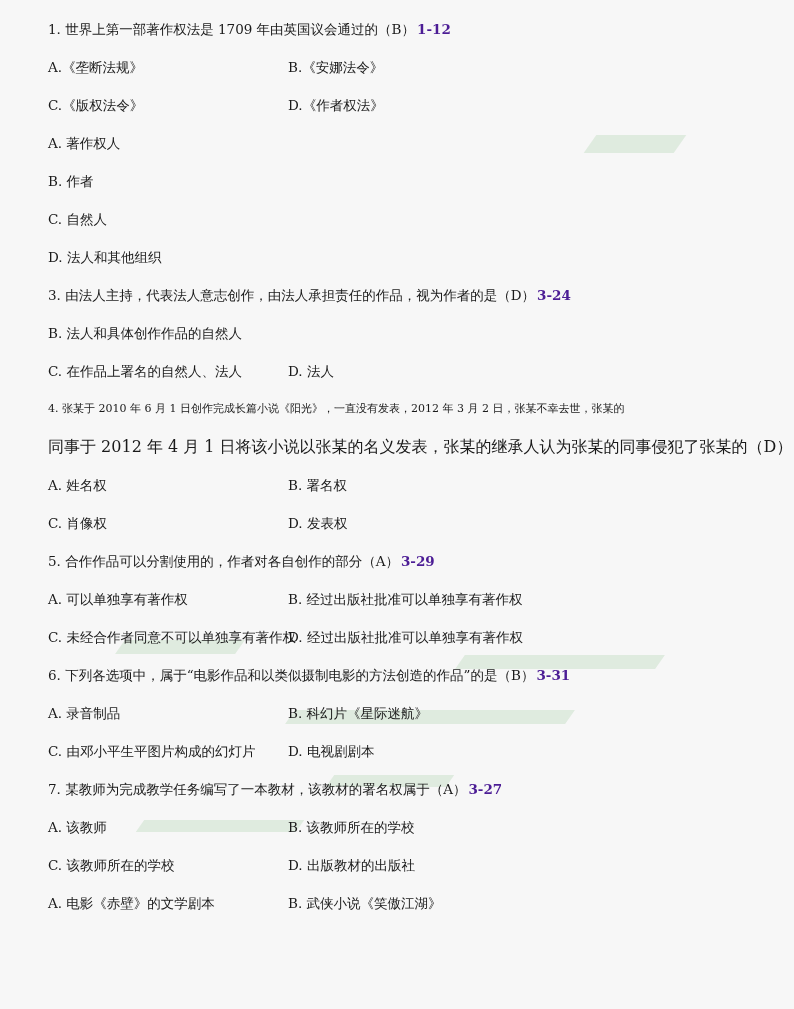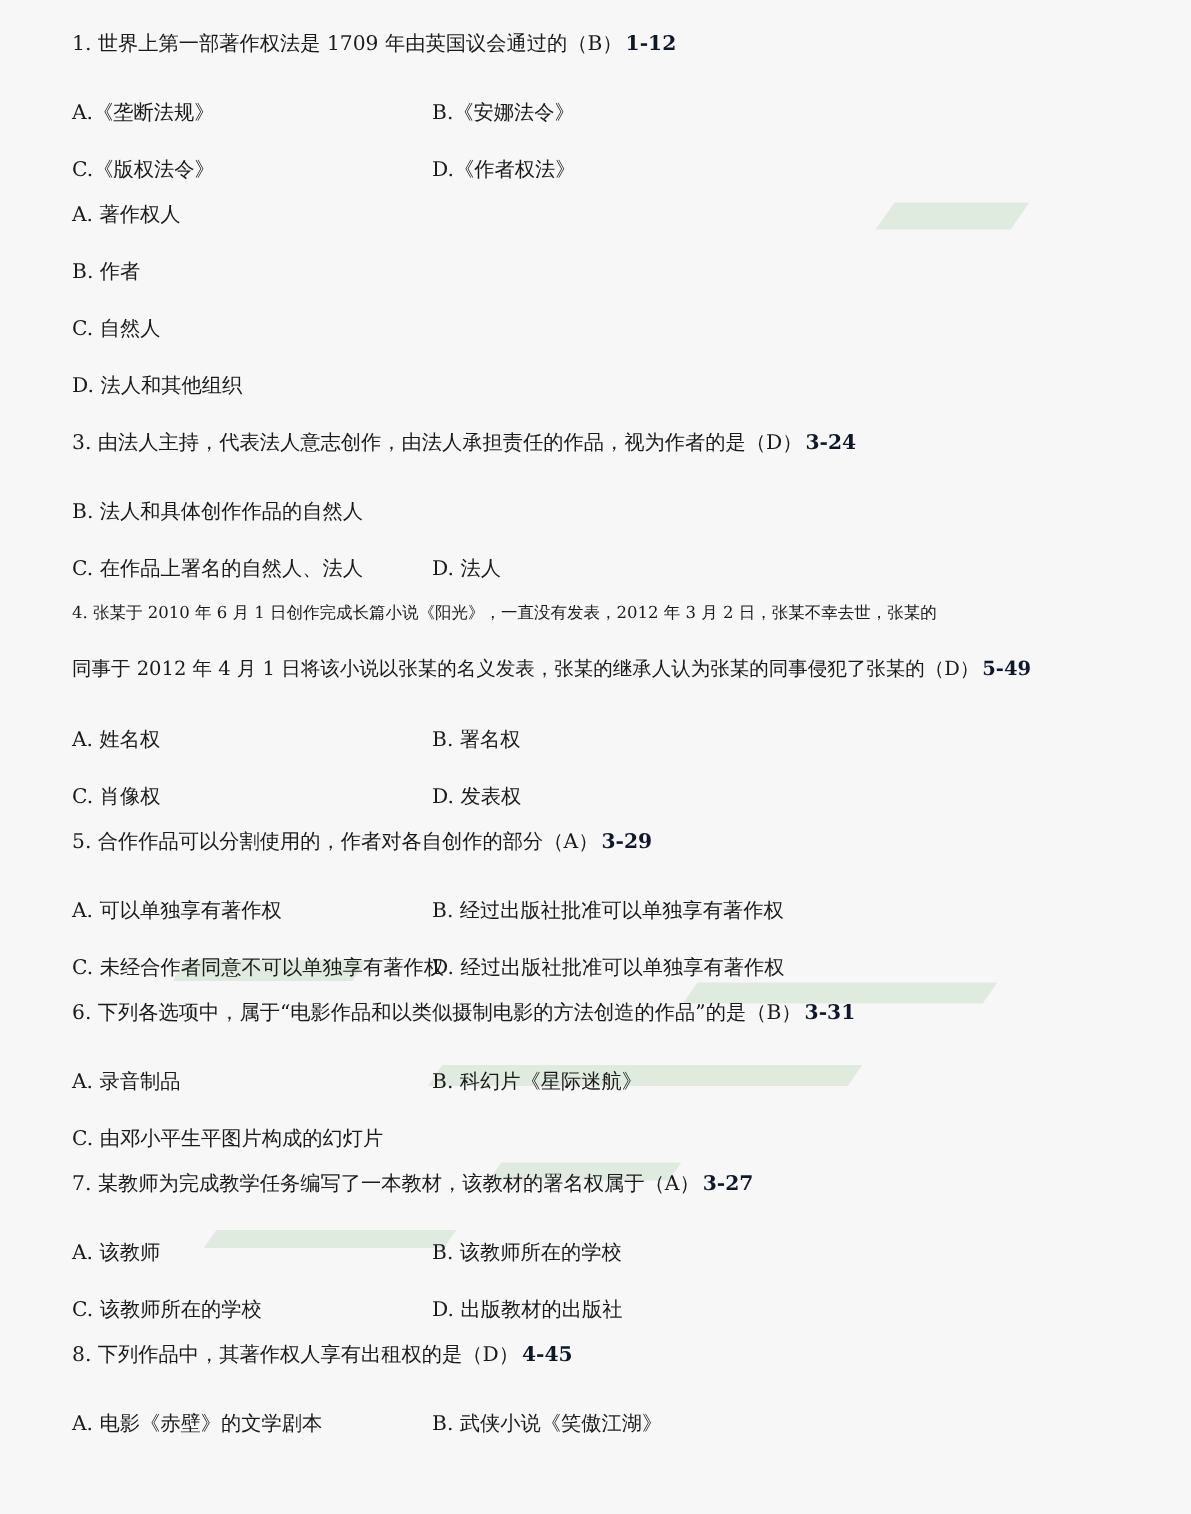--- a/index.html
+++ b/index.html
@@ -9,24 +9,24 @@
     font-family: "DejaVu Serif", "Liberation Serif", serif;
     font-size: 13.5px; color: #1a1a1a;
     position: relative;
   }
   .wm {
     position: absolute; pointer-events: none; opacity: 0.13;
     background: #3a9a3a; transform: skewX(-35deg);
   }
   .page { position: absolute; left: 48px; top: 14px; width: 740px; }
   .line { height: 38px; line-height: 30px; white-space: nowrap; }
-  .opts { display: flex; height: 38px; line-height: 30px; align-items: flex-end; }
+  .opts { display: flex; height: 38px; line-height: 30px; }
   .opt { white-space: nowrap; }
   .opt-left { width: 240px; }
-  .ref { color: #0f172a; font-weight: bold; margin-left: 2px; }
+  .ref { color: #4c1d95; font-weight: bold; margin-left: 2px; }
 </style>
 </head>
 <body>
 
 <div class="wm" style="left:590px;top:135px;width:90px;height:18px;"></div>
 <div class="wm" style="left:120px;top:640px;width:120px;height:14px;"></div>
 <div class="wm" style="left:460px;top:655px;width:200px;height:14px;"></div>
 <div class="wm" style="left:290px;top:710px;width:280px;height:14px;"></div>
 <div class="wm" style="left:330px;top:775px;width:120px;height:12px;"></div>
 <div class="wm" style="left:140px;top:820px;width:160px;height:12px;"></div>
@@ -51,21 +51,21 @@
   <div class="line"><span>3. 由法人主持，代表法人意志创作，由法人承担责任的作品，视为作者的是（D）</span><span class="ref">3-24</span></div>
   <div class="opts">
       <span class="opt">B. 法人和具体创作作品的自然人</span>
     </div>
   <div class="opts">
       <span class="opt opt-left">C. 在作品上署名的自然人、法人</span>
       <span class="opt">D. 法人</span>
     </div>
 
   <div class="line" style="font-size:11px;">4. 张某于 2010 年 6 月 1 日创作完成长篇小说《阳光》，一直没有发表，2012 年 3 月 2 日，张某不幸去世，张某的</div>
-  <div class="line" style="font-size:13px;"><span>同事于 2012 年 4 月 1 日将该小说以张某的名义发表，张某的继承人认为张某的同事侵犯了张某的（D）</span><span class="ref">5-49</span></div>
+  <div class="line" style="font-size:16px;"><span>同事于 2012 年 4 月 1 日将该小说以张某的名义发表，张某的继承人认为张某的同事侵犯了张某的（D）</span><span class="ref">5-49</span></div>
   <div class="opts">
       <span class="opt opt-left">A. 姓名权</span>
       <span class="opt">B. 署名权</span>
     </div>
   <div class="opts">
       <span class="opt opt-left">C. 肖像权</span>
       <span class="opt">D. 发表权</span>
     </div>
 
   <div class="line"><span>5. 合作作品可以分割使用的，作者对各自创作的部分（A）</span><span class="ref">3-29</span></div>
@@ -78,31 +78,31 @@
       <span class="opt">D. 经过出版社批准可以单独享有著作权</span>
     </div>
 
   <div class="line"><span>6. 下列各选项中，属于“电影作品和以类似摄制电影的方法创造的作品”的是（B）</span><span class="ref">3-31</span></div>
   <div class="opts">
       <span class="opt opt-left">A. 录音制品</span>
       <span class="opt">B. 科幻片《星际迷航》</span>
     </div>
   <div class="opts">
       <span class="opt opt-left">C. 由邓小平生平图片构成的幻灯片</span>
+      <span class="opt">D. 电视剧剧本</span>
     </div>
 
   <div class="line"><span>7. 某教师为完成教学任务编写了一本教材，该教材的署名权属于（A）</span><span class="ref">3-27</span></div>
   <div class="opts">
       <span class="opt opt-left">A. 该教师</span>
       <span class="opt">B. 该教师所在的学校</span>
     </div>
   <div class="opts">
       <span class="opt opt-left">C. 该教师所在的学校</span>
       <span class="opt">D. 出版教材的出版社</span>
     </div>
 
-  <div class="line"><span>8. 下列作品中，其著作权人享有出租权的是（D）</span><span class="ref">4-45</span></div>
   <div class="opts">
       <span class="opt opt-left">A. 电影《赤壁》的文学剧本</span>
       <span class="opt">B. 武侠小说《笑傲江湖》</span>
     </div>
 
 </div>
 
 </body></html>

